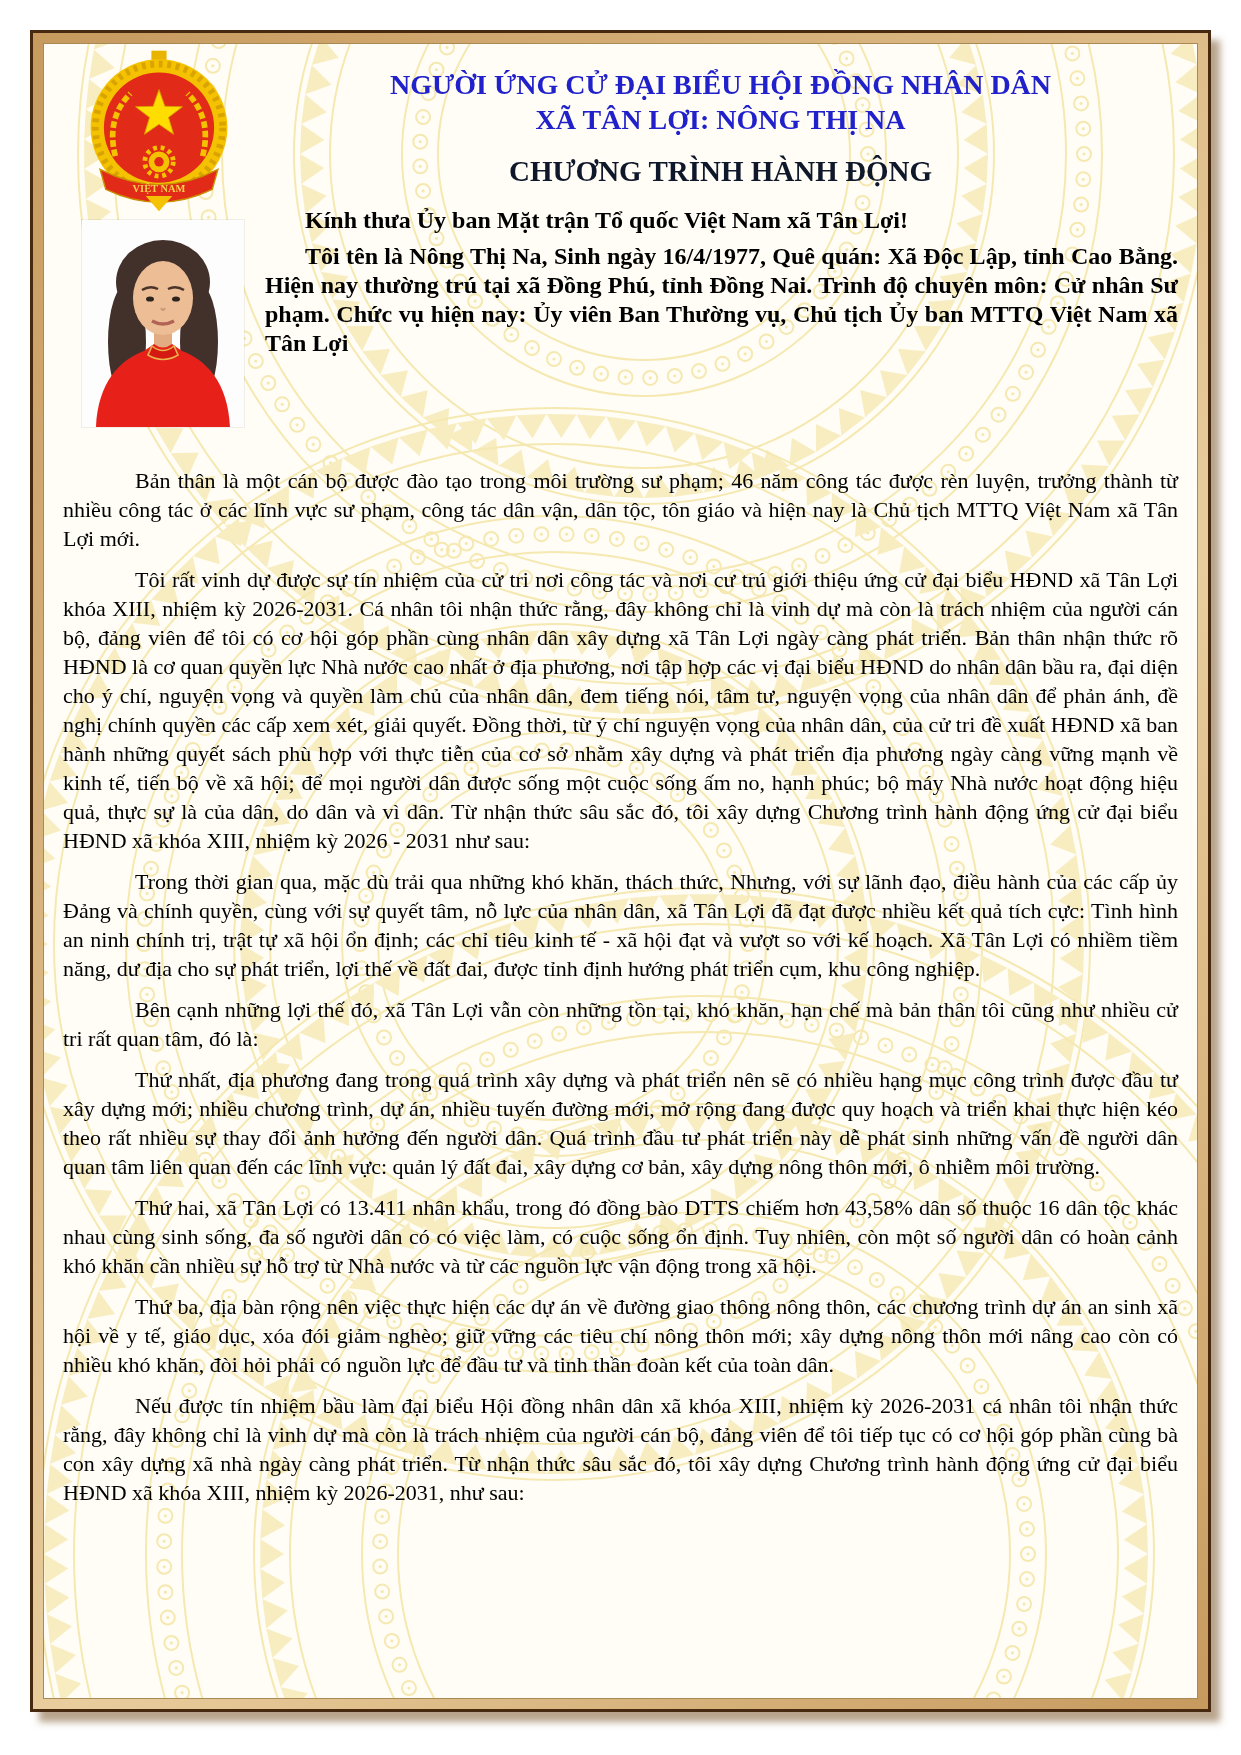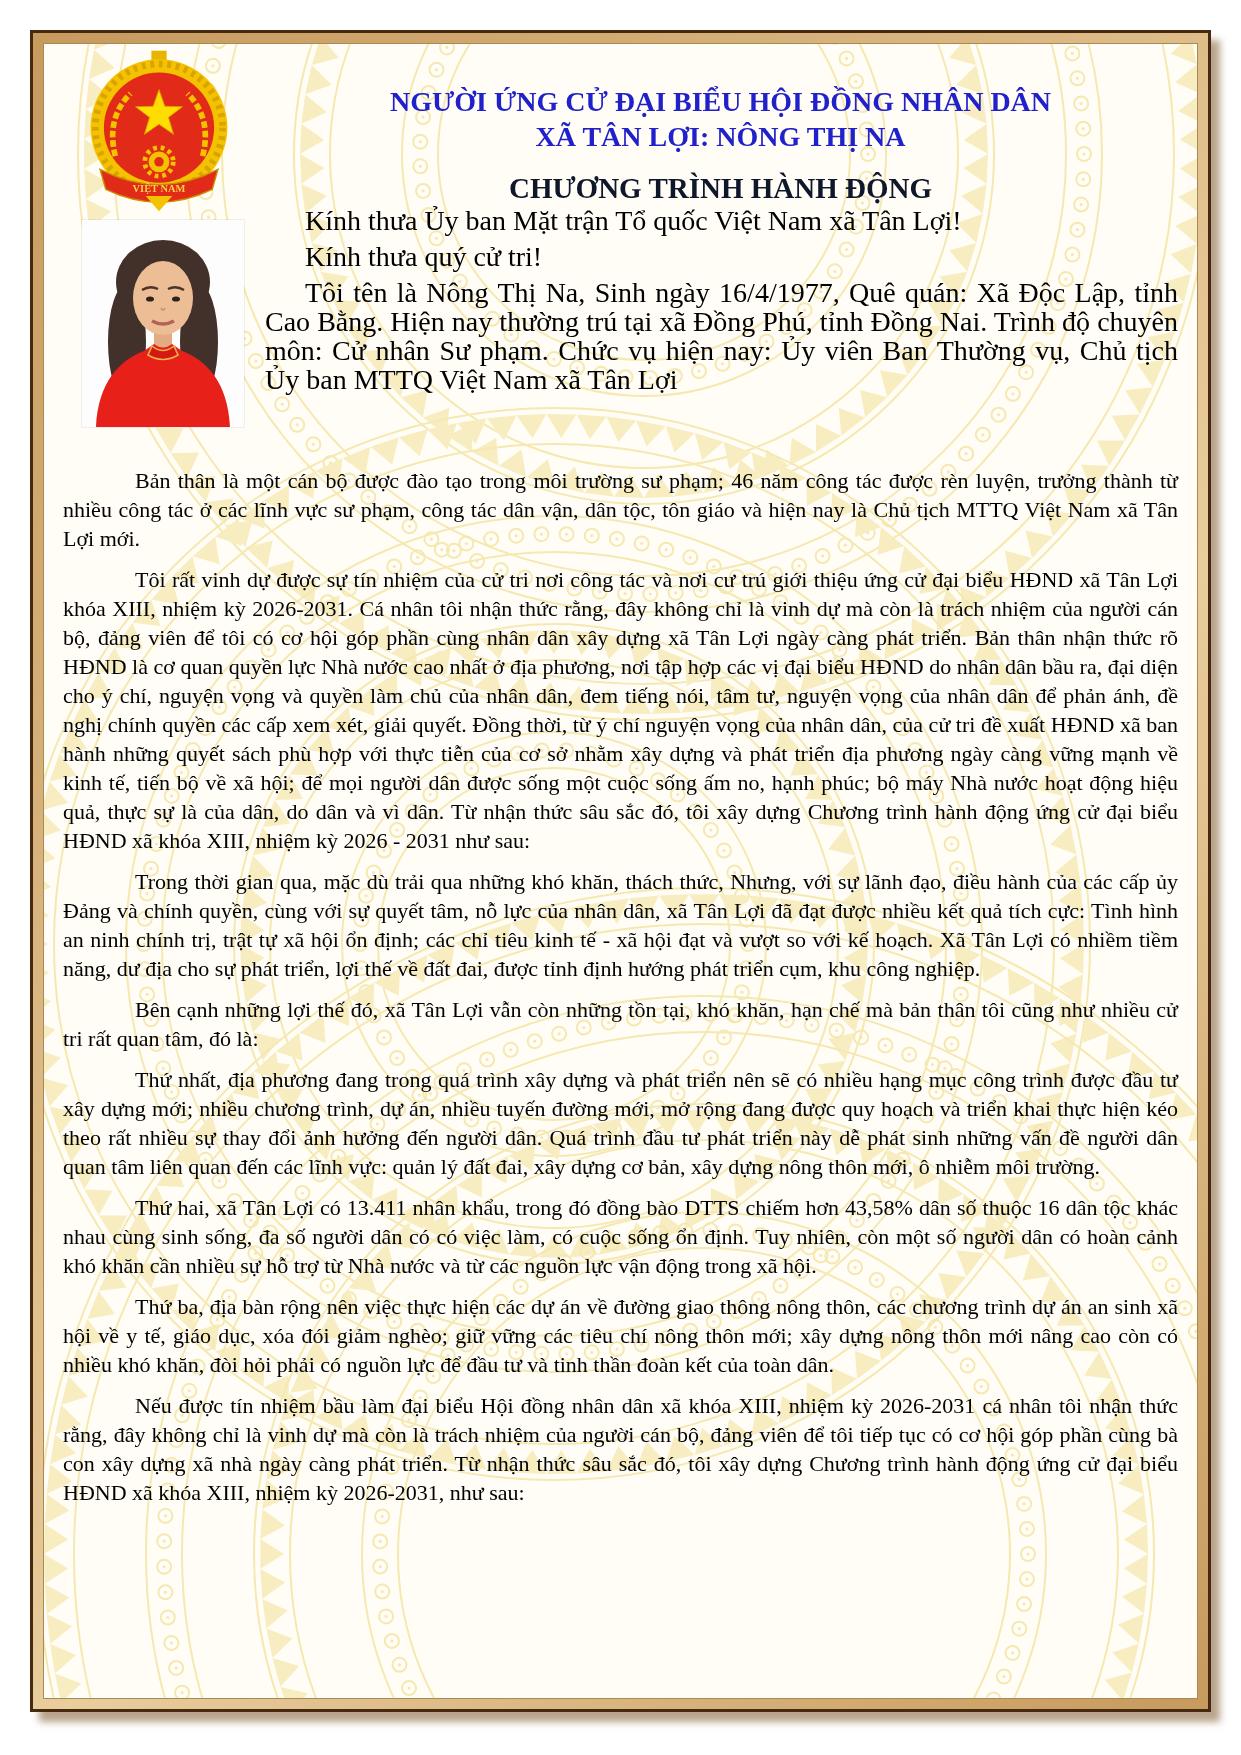--- a/index.html
+++ b/index.html
@@ -30,28 +30,28 @@
   #wm{position:absolute;left:0;top:0;width:100%;height:100%;opacity:.8;}
   .content{
     position:relative;z-index:1;
     box-sizing:border-box;
     width:100%;height:100%;
     padding:0 19px;
     color:#000;
   }
   .header{position:relative;height:162px;}
   .emblem{position:absolute;left:20px;top:4px;}
-  .titles{margin-left:200px;text-align:center;padding-top:40px;}
+  .titles{margin-left:200px;text-align:center;padding-top:23px;}
   .title-blue{
     color:#2121cb;font-weight:bold;font-size:28px;line-height:35px;margin:0;
   }
   .title-red{
     color:#0f172a;font-weight:bold;font-size:29px;line-height:34px;margin:17px 0 0 0;
   }
-  .intro{font-size:28px;line-height:29px;}
+  .intro{font-size:24px;line-height:29px;font-weight:bold;}
   .photo{
     float:left;
     width:162px;height:207px;
     margin:14px 21px 6px 19px;
     background:#fdfdfd;
     box-shadow:0 0 0 1px rgba(0,0,0,.06);
   }
   .salut{margin:0 0 7px 0;text-indent:40px;}
   .bio{margin:6px 0 8px 0;text-align:justify;text-indent:40px;}
   .clear{clear:both;}
@@ -1791,21 +1791,20 @@
           <ellipse cx="68" cy="79" rx="4" ry="2.6" fill="#2E241E"></ellipse>
           <ellipse cx="94" cy="79" rx="4" ry="2.6" fill="#2E241E"></ellipse>
           <path d="M79,88 Q81,92 83,88" fill="none" stroke="#C79B78" stroke-width="2"></path>
           <path d="M70,101 Q81,107 92,101" fill="none" stroke="#B26355" stroke-width="3.5"></path>
           <path d="M49,52 Q62,38 81,40 Q102,38 113,54 Q110,36 81,33 Q54,35 49,52Z" fill="#42302A"></path>
           <path d="M14,207 C16,162 38,140 62,131 L72,124 Q81,131 90,124 L100,131 C124,140 146,162 148,207 Z" fill="#E8201A"></path>
           <path d="M70,126 Q81,135 92,126 L96,135 Q81,144 66,135 Z" fill="#D61812" stroke="#E8B34B" stroke-width="1.6"></path>
         </svg>
 
         <p class="salut">Kính thưa Ủy ban Mặt trận Tổ quốc Việt Nam xã Tân Lợi!</p>
-        <p class="salut">Kính thưa quý cử tri!</p>
         <p class="bio">Tôi tên là Nông Thị Na, Sinh ngày 16/4/1977, Quê quán: Xã Độc Lập, tỉnh Cao Bằng. Hiện nay thường trú tại xã Đồng Phú, tỉnh Đồng Nai. Trình độ chuyên môn: Cử nhân Sư phạm. Chức vụ hiện nay: Ủy viên Ban Thường vụ, Chủ tịch Ủy ban MTTQ Việt Nam xã Tân Lợi</p>
         <div class="clear"></div>
       </div>
 
       <div class="bodytext">
         <p class="para">Bản thân là một cán bộ được đào tạo trong môi trường sư phạm; 46 năm công tác được rèn luyện, trưởng thành từ nhiều công tác ở các lĩnh vực sư phạm, công tác dân vận, dân tộc, tôn giáo và hiện nay là Chủ tịch MTTQ Việt Nam xã Tân Lợi mới.</p>
         <p class="para">Tôi rất vinh dự được sự tín nhiệm của cử tri nơi công tác và nơi cư trú giới thiệu ứng cử đại biểu HĐND xã Tân Lợi khóa XIII, nhiệm kỳ 2026-2031. Cá nhân tôi nhận thức rằng, đây không chỉ là vinh dự mà còn là trách nhiệm của người cán bộ, đảng viên để tôi có cơ hội góp phần cùng nhân dân xây dựng xã Tân Lợi ngày càng phát triển. Bản thân nhận thức rõ HĐND là cơ quan quyền lực Nhà nước cao nhất ở địa phương, nơi tập hợp các vị đại biểu HĐND do nhân dân bầu ra, đại diện cho ý chí, nguyện vọng và quyền làm chủ của nhân dân, đem tiếng nói, tâm tư, nguyện vọng của nhân dân để phản ánh, đề nghị chính quyền các cấp xem xét, giải quyết. Đồng thời, từ ý chí nguyện vọng của nhân dân, của cử tri đề xuất HĐND xã ban hành những quyết sách phù hợp với thực tiễn của cơ sở nhằm xây dựng và phát triển địa phương ngày càng vững mạnh về kinh tế, tiến bộ về xã hội; để mọi người dân được sống một cuộc sống ấm no, hạnh phúc; bộ máy Nhà nước hoạt động hiệu quả, thực sự là của dân, do dân và vì dân. Từ nhận thức sâu sắc đó, tôi xây dựng Chương trình hành động ứng cử đại biểu HĐND xã khóa XIII, nhiệm kỳ 2026 - 2031 như sau:</p>
         <p class="para">Trong thời gian qua, mặc dù trải qua những khó khăn, thách thức, Nhưng, với sự lãnh đạo, điều hành của các cấp ủy Đảng và chính quyền, cùng với sự quyết tâm, nỗ lực của nhân dân, xã Tân Lợi đã đạt được nhiều kết quả tích cực: Tình hình an ninh chính trị, trật tự xã hội ổn định; các chỉ tiêu kinh tế - xã hội đạt và vượt so với kế hoạch. Xã Tân Lợi có nhiềm tiềm năng, dư địa cho sự phát triển, lợi thế về đất đai, được tỉnh định hướng phát triển cụm, khu công nghiệp.</p>
         <p class="para">Bên cạnh những lợi thế đó, xã Tân Lợi vẫn còn những tồn tại, khó khăn, hạn chế mà bản thân tôi cũng như nhiều cử tri rất quan tâm, đó là:</p>
         <p class="para">Thứ nhất, địa phương đang trong quá trình xây dựng và phát triển nên sẽ có nhiều hạng mục công trình được đầu tư xây dựng mới; nhiều chương trình, dự án, nhiều tuyến đường mới, mở rộng đang được quy hoạch và triển khai thực hiện kéo theo rất nhiều sự thay đổi ảnh hưởng đến người dân. Quá trình đầu tư phát triển này dễ phát sinh những vấn đề người dân quan tâm liên quan đến các lĩnh vực: quản lý đất đai, xây dựng cơ bản, xây dựng nông thôn mới, ô nhiễm môi trường.</p>

